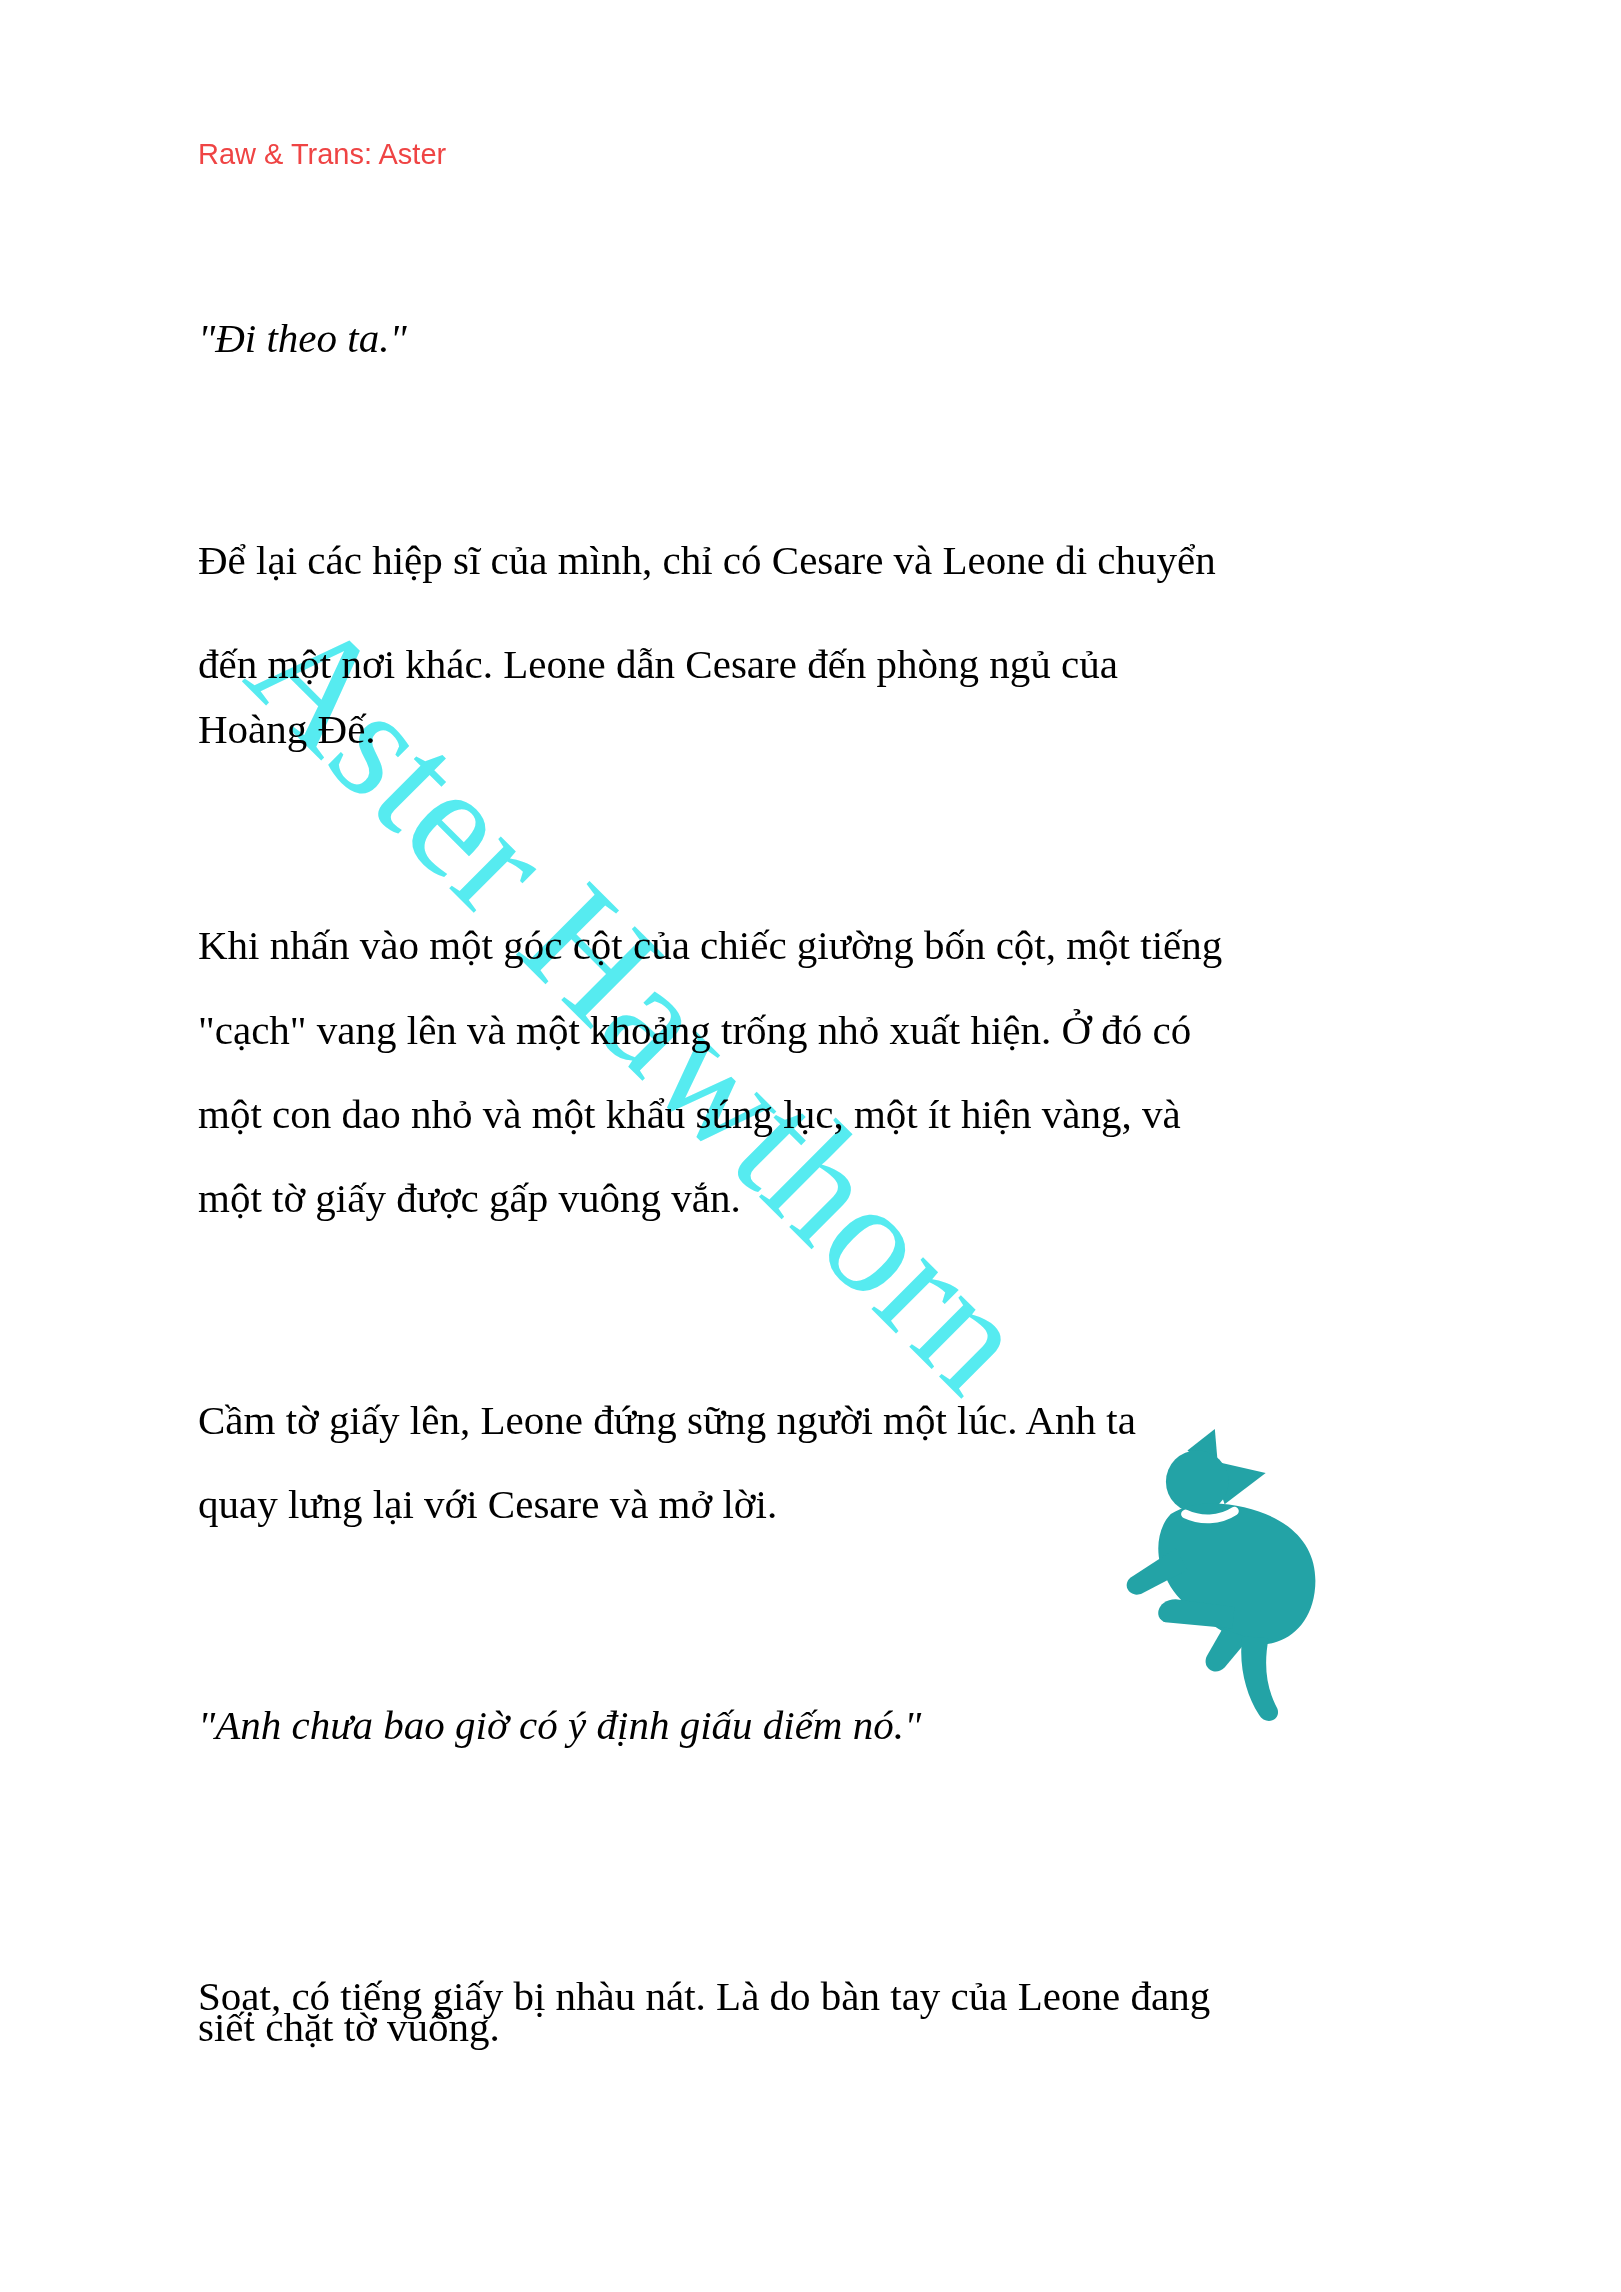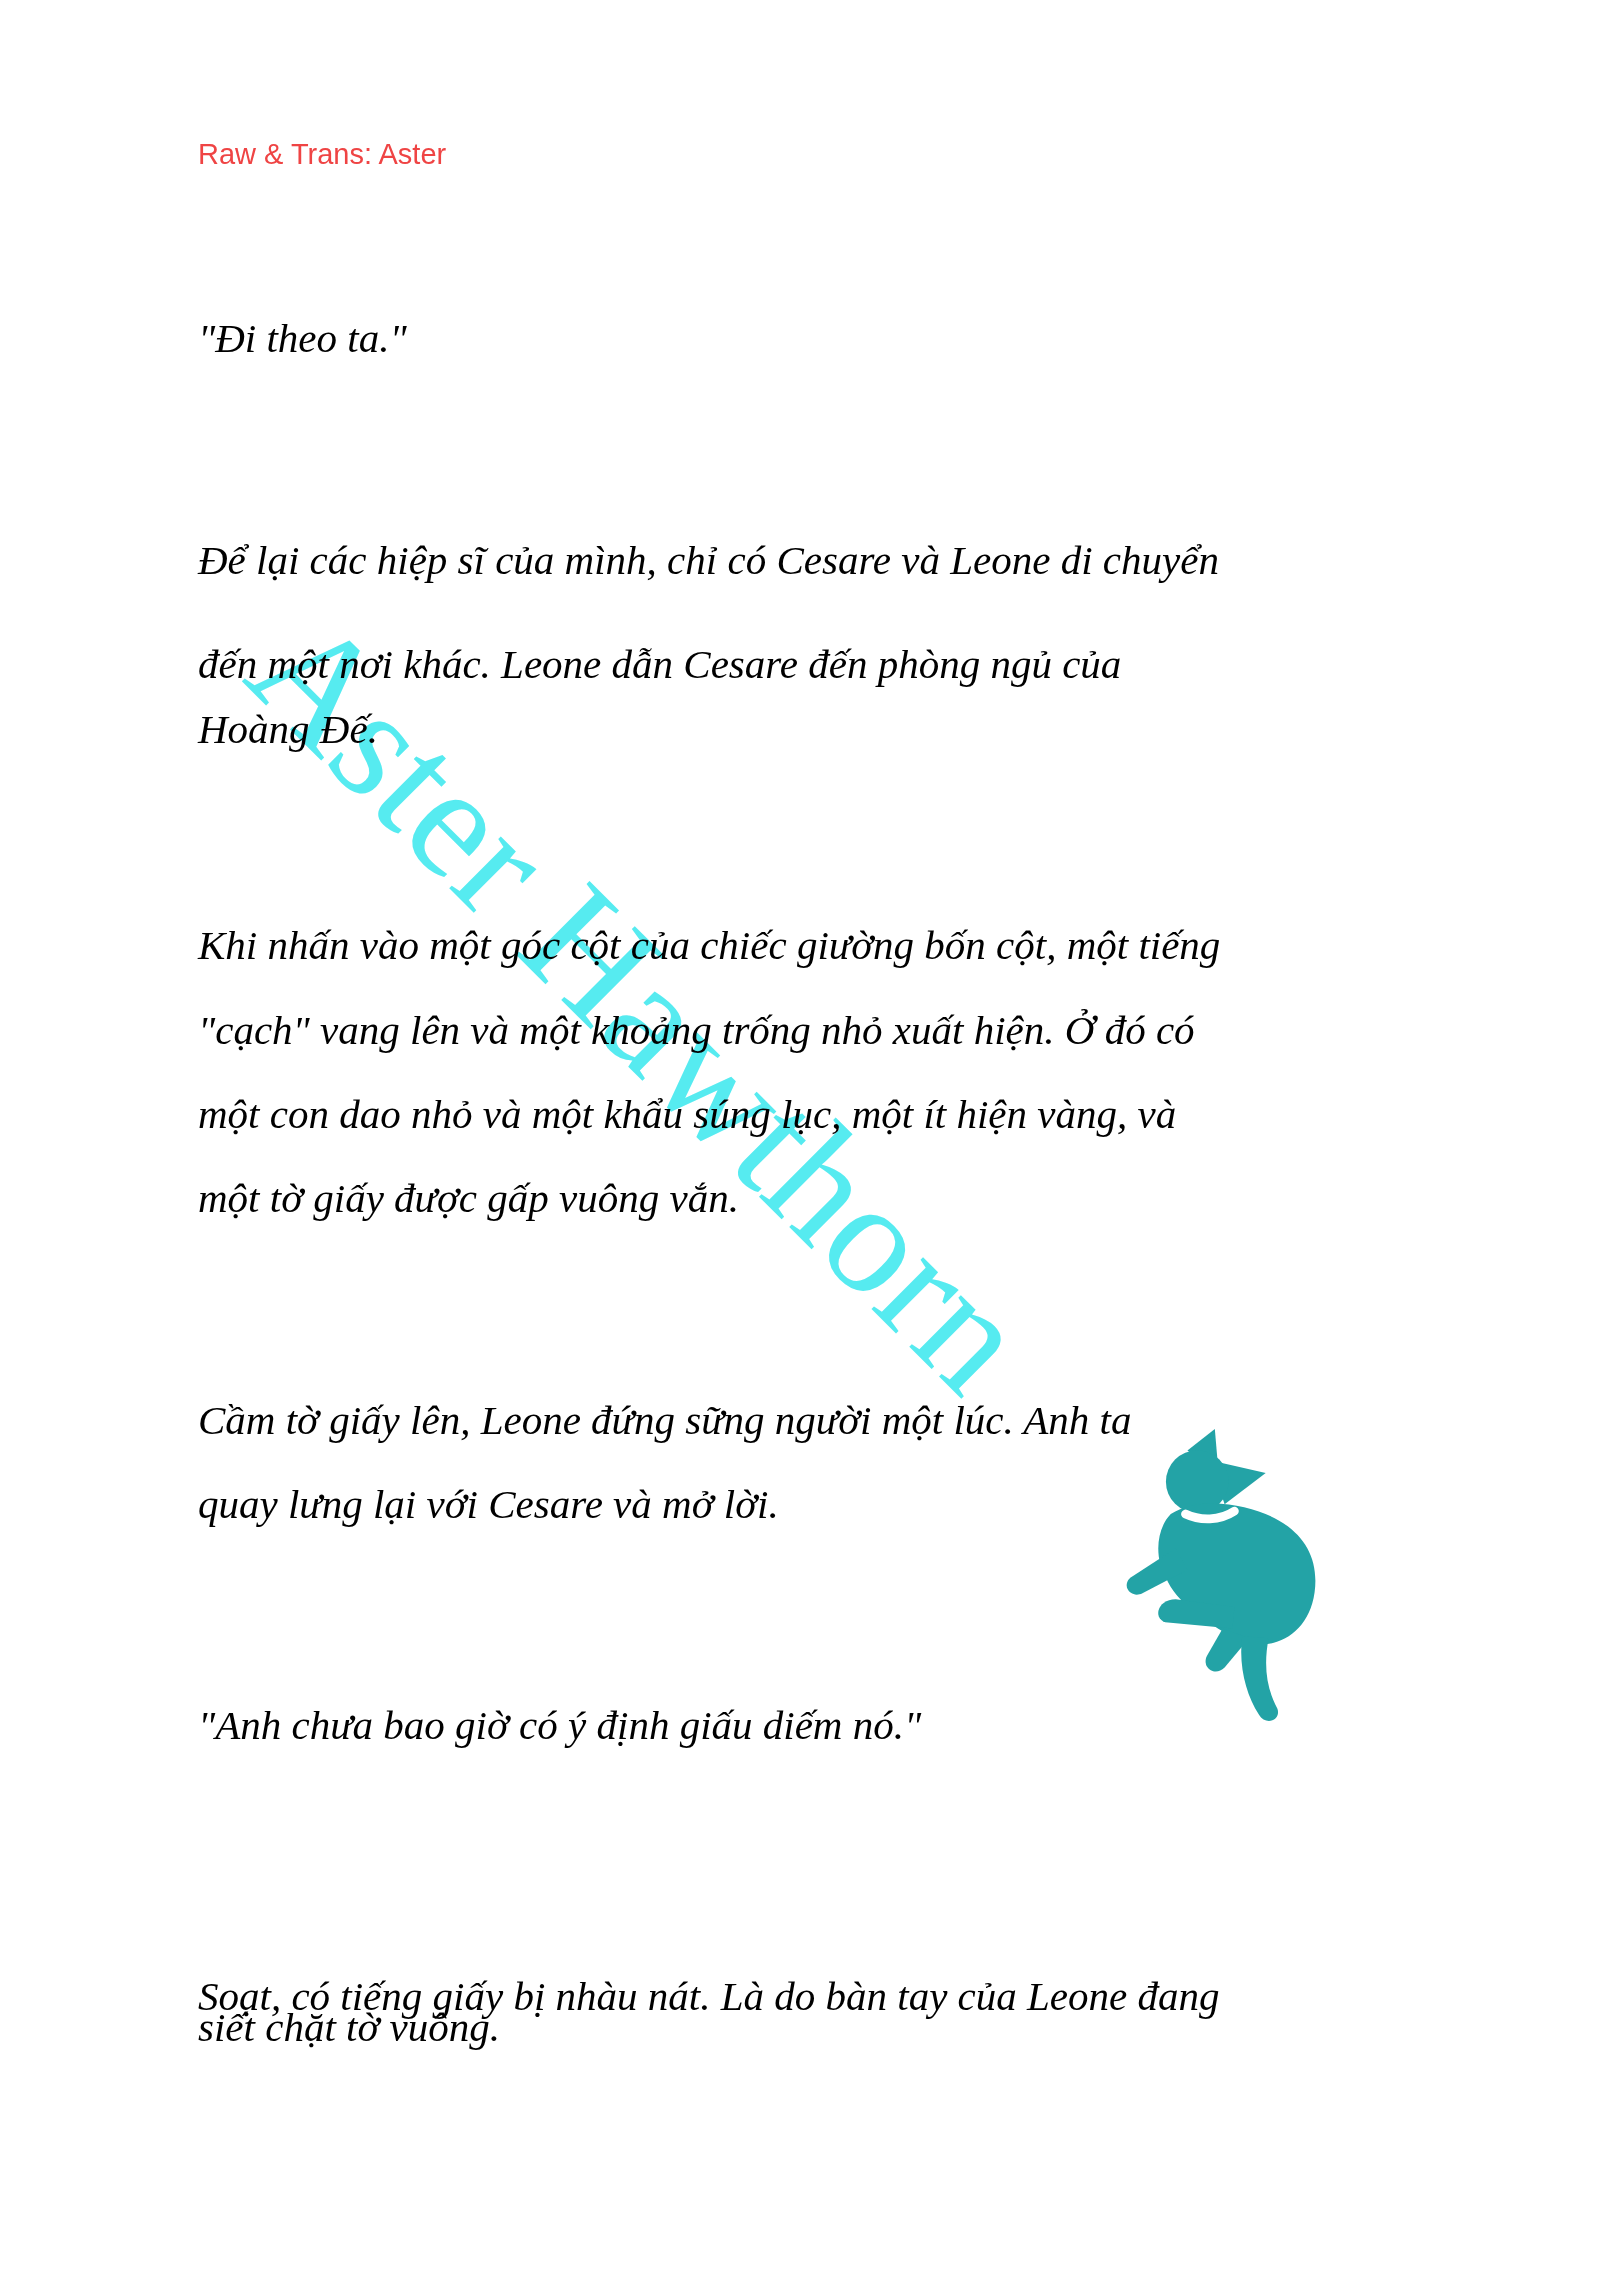--- a/index.html
+++ b/index.html
@@ -6,21 +6,21 @@
   body { width: 1621px; height: 2293px; position: relative; overflow: hidden; }
   .page { position: absolute; left: 0; top: 0; width: 1621px; height: 2293px; background: #ffffff; }
   .header {
     position: absolute; left: 198px; top: 98px;
     font-family: "Liberation Sans", sans-serif; font-size: 29px; line-height: 35px;
     color: #ef4444; white-space: nowrap; margin-top: 39px;
   }
   .line {
     position: absolute; left: 198px;
     font-family: "Liberation Serif", serif; font-size: 41px; line-height: 49px;
-    color: #000; white-space: nowrap; font-style: italic;
+    color: #000; white-space: nowrap;
   }
   .italic { font-style: italic; }
   .watermark {
     position: absolute; left: 247px; top: 674px;
     transform-origin: 0 0; transform: rotate(44.9deg) translateY(-0.78em);
     font-family: "Liberation Serif", serif; font-size: 159px; line-height: 1;
     color: #4EEAF0; white-space: nowrap; opacity: 0.95;
     z-index: 0; pointer-events: none;
   }
   .text-layer { position: absolute; left: 0; top: 0; width: 100%; height: 100%; z-index: 1; }

